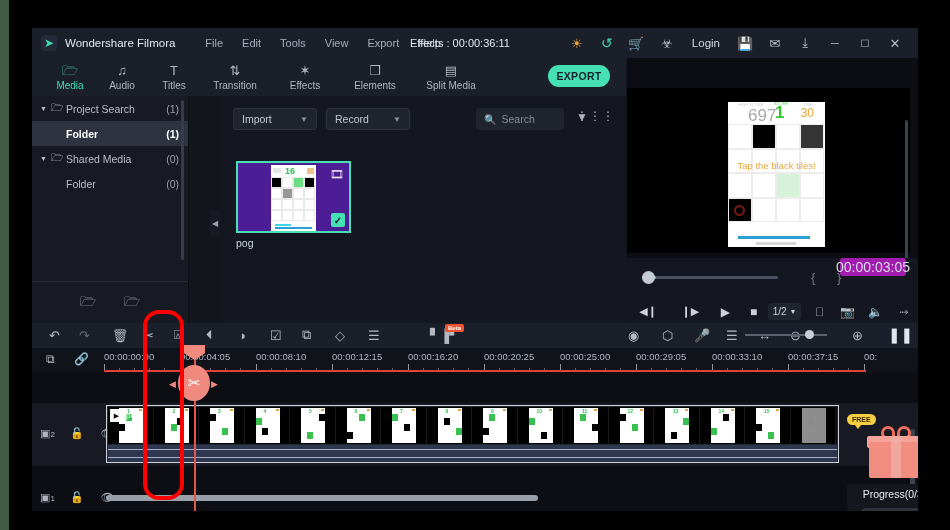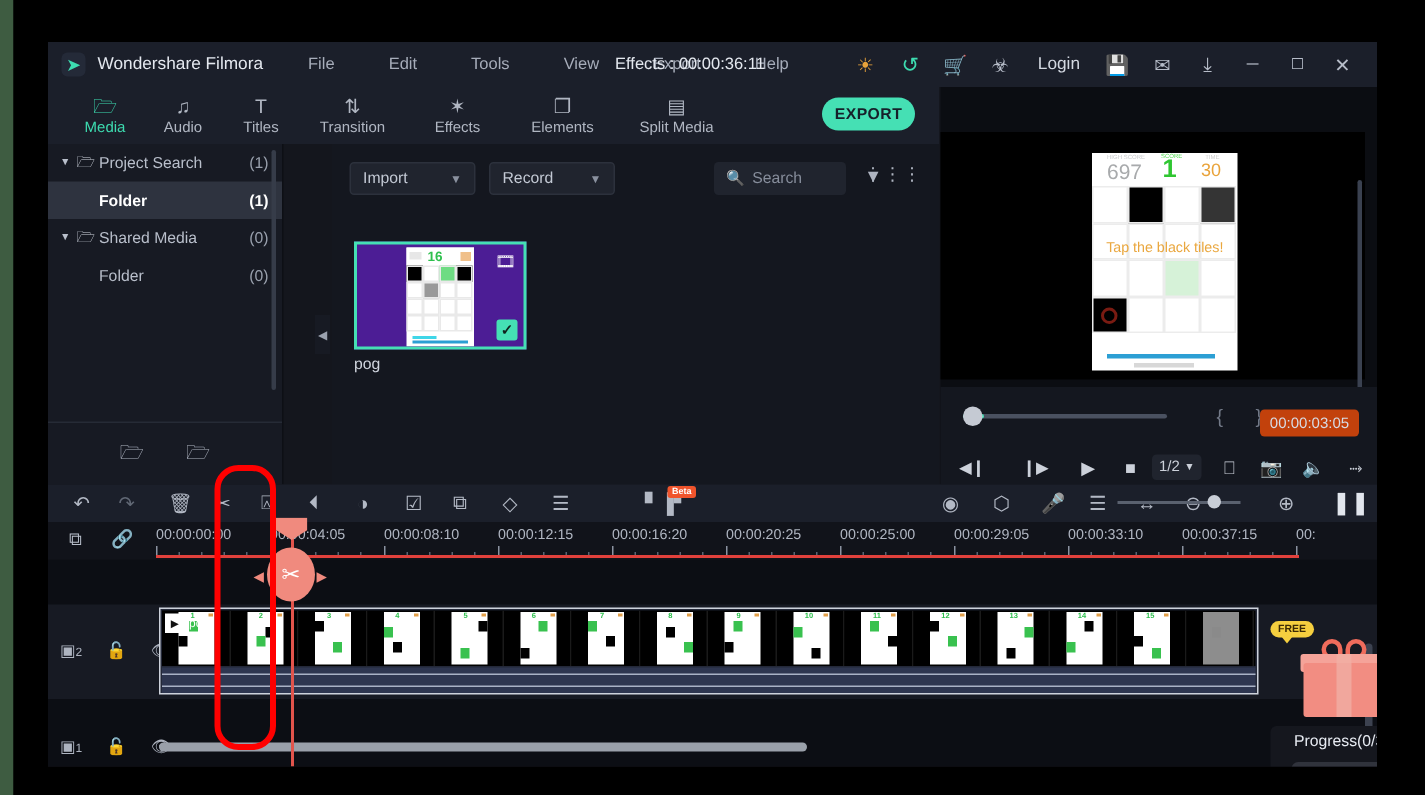--- a/index.html
+++ b/index.html
@@ -24,21 +24,21 @@
   #titlebar{
     position:absolute; left:0; top:0; width:886px; height:30px;
     background:#1b1f2a; display:flex; align-items:center;
   }
   .logo-box{
     width:16px;height:16px;margin-left:9px;border-radius:4px;
     background:#242a38;display:flex;align-items:center;justify-content:center;
   }
   .logo-glyph{color:#3ddcb0;font-size:12px;line-height:1;}
   .app-name{margin-left:8px;color:#e4e8ef;font-size:11.5px;}
-  .menus{display:flex;margin-left:30px;gap:36px;}
+  .menus{display:flex;margin-left:30px;gap:19px;}
   .menu-item{color:#a7adba;font-size:11px;cursor:default;}
   .proj-title{position:absolute;left:378px;color:#e4e8ef;font-size:11px;}
   .tb-icons{position:absolute;right:8px;display:flex;align-items:center;gap:0px;}
   .tb-ic{width:30px;height:30px;display:flex;align-items:center;justify-content:center;
          font-size:13px;color:#b6bcc8;}
   .tb-login{color:#d3d8e1;font-size:11.5px;padding:0 10px;}
 
   
   #tabbar{
     position:absolute;left:0;top:30px;width:594px;height:38px;background:#1b1f2a;
@@ -111,21 +111,21 @@
   #film-ic{position:absolute;right:5px;top:5px;color:#fff;font-size:11px;}
   #check-ic{position:absolute;right:4px;bottom:4px;width:14px;height:14px;background:#45e0b4;border-radius:2px;
      display:flex;align-items:center;justify-content:center;color:#10221c;font-size:10px;font-weight:bold;}
   #thumb-label{margin-top:4px;color:#d0d5de;font-size:10.5px;}
 
   
   #preview{position:absolute;left:595px;top:30px;width:291px;height:265px;background:#0b0d12;}
   #pv-stage{position:absolute;left:0;top:30px;width:283px;height:165px;background:#000;}
   #pv-phone{position:absolute;left:101px;top:14px;width:97px;height:145px;background:#fff;}
   .pv-hdr{height:22px;position:relative;border-bottom:0;}
-  .pv-697{position:absolute;left:10px;top:4px;color:#a8aaac;font-size:14px;}
+  .pv-697{position:absolute;left:20px;top:4px;color:#a8aaac;font-size:17px;}
   .pv-697s{position:absolute;left:10px;top:0px;color:#c9cbcd;font-size:4px;}
   .pv-1{position:absolute;left:47px;top:1px;color:#2fc631;font-size:17px;font-weight:bold;}
   .pv-1s{position:absolute;left:46px;top:-1px;color:#4fd94f;font-size:4px;}
   .pv-30{position:absolute;right:11px;top:4px;color:#e9a33a;font-size:12px;}
   .pv-30s{position:absolute;right:12px;top:0px;color:#cfcfcf;font-size:4px;}
   .pv-grid{position:absolute;top:22px;left:0;width:97px;height:100px;}
   .pvc{position:absolute;width:24.25px;height:24.5px;border:.5px solid #ececec;}
   .pv-blk{background:#000;}
   .pv-dark{background:#343434;}
   .pv-lgrn{background:#d6f2d8;}
@@ -134,22 +134,22 @@
   .pv-bar{position:absolute;left:10px;bottom:8px;width:72px;height:3px;background:#2c9fd4;}
   .pv-btm{position:absolute;left:28px;bottom:2px;width:40px;height:3px;background:#d8d8d8;}
   #pv-scroll{position:absolute;right:2px;top:32px;width:3px;height:160px;background:#3a4150;border-radius:2px;}
 
   #pv-ctrl{position:absolute;left:0;top:200px;width:291px;height:65px;background:#14171f;}
   #pv-slider{position:absolute;left:15px;top:18px;width:136px;height:3px;background:#4a5160;border-radius:2px;}
   #pv-slider .fill{position:absolute;left:0;top:0;width:14px;height:3px;background:#45e0b4;border-radius:2px;}
   #pv-knob{position:absolute;left:15px;top:13px;width:13px;height:13px;border-radius:50%;background:#c5cad3;}
   .brace{position:absolute;top:12px;color:#737a88;font-size:13px;}
   #brace-l{left:184px;} #brace-r{left:210px;}
-  #pv-time{position:absolute;right:12px;top:15px;width:66px;height:18px;background:#c2410c;border-radius:3px;
-    display:flex;align-items:center;justify-content:center;color:#d7dce5;font-size:10px;}
+  #pv-time{position:absolute;right:12px;top:0;width:66px;height:18px;background:#a21caf;border-radius:3px;
+    display:flex;align-items:center;justify-content:center;color:#d7dce5;font-size:14px;}
   #pv-buttons{position:absolute;left:0;top:42px;width:291px;height:23px;display:flex;align-items:center;}
   .pvb{color:#ccd1da;font-size:11px;display:flex;align-items:center;justify-content:center;}
   #pv-ratio{height:17px;background:#20242e;border-radius:3px;padding:0 5px;display:flex;align-items:center;gap:3px;
     color:#ccd1da;font-size:10px;}
 
   
   #tl{position:absolute;left:0;top:295px;width:886px;height:188px;background:#14161d;}
   #tl-toolbar{position:absolute;left:0;top:0;width:886px;height:25px;background:#1b1f2a;}
   .tbi{position:absolute;top:4px;color:#b3b9c5;font-size:13px;height:16px;display:flex;align-items:center;}
   #beta-badge{position:absolute;left:413px;top:1px;background:#f0542c;color:#fff;font-size:6px;font-weight:bold;

